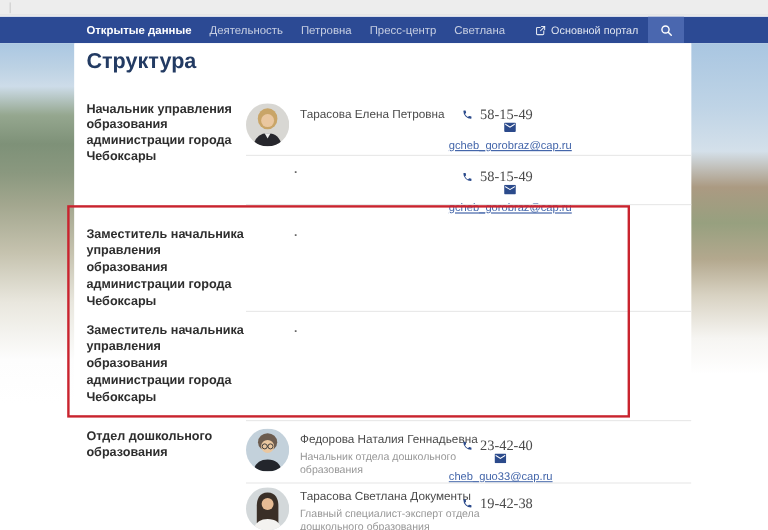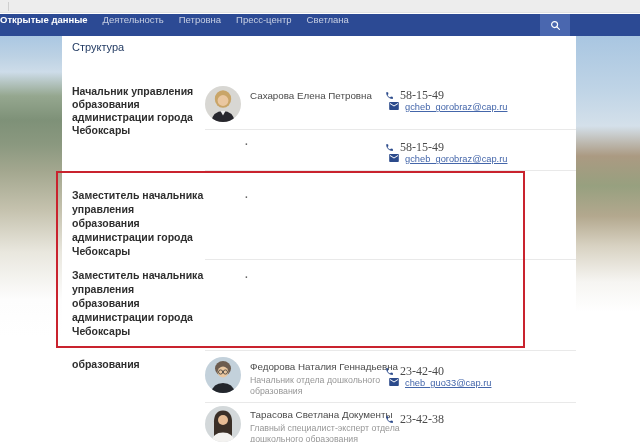--- a/index.html
+++ b/index.html
@@ -17,51 +17,51 @@
     background:#ededed;border-bottom:1px solid #e2e2e2;
     display:flex;align-items:center;padding-left:8px;
   }
   .browser-bar .sep{width:1px;height:9px;background:#cfcfcf;margin-right:5px;}
   .browser-url{font-size:8.5px;color:#5a5a5a;letter-spacing:.1px;}
   
   .navbar{
     position:absolute;left:0;top:14px;width:640px;height:22px;
     background:var(--nav);display:flex;align-items:stretch;
   }
-  .nav-items{display:flex;align-items:flex-start;gap:15px;}
+  .nav-items{display:flex;align-items:center;padding-left:72px;gap:15px;}
   .nav-item{font-size:9.5px;color:rgba(255,255,255,.72);cursor:pointer;white-space:nowrap;}
   .nav-item.active{color:#fff;font-weight:700;}
   .nav-spacer{flex:1;}
   .portal-link{display:flex;align-items:center;gap:4px;color:rgba(255,255,255,.85);font-size:9px;cursor:pointer;margin-right:8px;}
   .portal-link svg{display:block;}
   .search-btn{width:30px;background:var(--nav_search);display:flex;align-items:center;justify-content:center;cursor:pointer;}
   .nav-tail{width:70px;}
   
   .bg-left{
     position:absolute;left:0;top:36px;width:62px;height:300px;
     background:linear-gradient(180deg,#aac7e2 0%,#bdd2e4 7%,#cddce9 12%,#95a78f 20%,#7e9178 28%,#8a987f 36%,#a3a78f 45%,#c5c2ae 58%,#e9e7de 72%,#fdfdfd 88%,#ffffff 100%);
   }
   .bg-right{
     position:absolute;left:576px;top:36px;width:64px;height:300px;
     background:linear-gradient(180deg,#a9c6e1 0%,#bfd4e6 18%,#d4e0ea 30%,#ab9a82 40%,#97a07f 50%,#b3a88e 60%,#d8d2c2 70%,#f6f5f2 82%,#ffffff 92%);
   }
   
   .content{
     position:absolute;left:62px;top:36px;width:514px;height:406px;background:#fff;
   }
-  .page-title{position:absolute;left:10px;top:5px;font-size:11px;font-weight:400;color:var(--title);}
+  .page-title{position:absolute;left:10px;top:5px;font-size:18px;font-weight:700;color:var(--title);}
   .job-title{position:absolute;left:10px;width:140px;font-size:10.5px;font-weight:700;color:#2e2e2e;line-height:13px;}
   .dept-title{position:absolute;left:10px;width:150px;font-size:10.5px;font-weight:700;color:#2e2e2e;line-height:13px;}
   .avatar{position:absolute;width:36px;height:36px;border-radius:50%;overflow:hidden;}
   .avatar svg{display:block;}
   .person-name{position:absolute;left:188px;font-size:9.8px;color:#4a4a4a;white-space:nowrap;}
   .person-pos{position:absolute;left:188px;font-size:8.8px;color:#979797;line-height:11px;}
   .dot{position:absolute;left:183px;font-size:10px;font-weight:700;color:#666;}
   .contact-phone{position:absolute;left:323px;display:flex;align-items:center;gap:6px;font-size:12px;color:#4a4a4a;font-family:Liberation Serif, serif;}
-  .contact-mail{position:absolute;left:327px;display:flex;align-items:flex-start;gap:6px;font-size:9.3px;}
+  .contact-mail{position:absolute;left:312px;display:flex;align-items:center;gap:6px;font-size:9.3px;flex-direction:column;}
   .contact-mail a{color:var(--link);text-decoration:underline;cursor:pointer;}
   .divider{position:absolute;left:143px;width:371px;height:1px;background:#e9e9e9;}
   .red-box{
     position:absolute;left:56px;top:171px;width:469px;height:177px;
     border:2px solid var(--red);pointer-events:none;
   }
   .ci{flex:0 0 auto;display:flex;}
 </style>
 </head>
 <body>
@@ -72,20 +72,30 @@
 
 <div class="navbar">
   <div class="nav-items">
     <span class="nav-item active">Открытые данные</span>
     <span class="nav-item">Деятельность</span>
     <span class="nav-item">Петровна</span>
     <span class="nav-item">Пресс-центр</span>
     <span class="nav-item">Светлана</span>
   </div>
   <div class="nav-spacer"></div>
+  <div class="portal-link">
+    <span class="ci">
+      <svg width="9" height="9" viewBox="0 0 24 24" fill="none" stroke="rgba(255,255,255,.85)" stroke-width="2.4" stroke-linecap="round" stroke-linejoin="round">
+        <path d="M14 3h7v7"></path>
+          <path d="M21 3l-9 9"></path>
+          <path d="M19 13v6a2 2 0 0 1-2 2H5a2 2 0 0 1-2-2V7a2 2 0 0 1 2-2h6"></path>
+      </svg>
+    </span>
+    <span>Основной портал</span>
+  </div>
   <div class="search-btn">
     <span class="ci">
       <svg width="11" height="11" viewBox="0 0 24 24" fill="none" stroke="#fff" stroke-width="2.6" stroke-linecap="round">
         <circle cx="10" cy="10" r="6.5"></circle>
           <line x1="15" y1="15" x2="20.5" y2="20.5"></line>
       </svg>
     </span>
   </div>
   <div class="nav-tail"></div>
 </div>
@@ -104,21 +114,21 @@
   </div>
   <div class="avatar" style="left:143px;top:50px;">
     <svg width="36" height="36" viewBox="0 0 36 36">
       <rect width="36" height="36" fill="#d8d7d3"></rect>
       <ellipse cx="18" cy="13" rx="8.2" ry="8.8" fill="#c9a568"></ellipse>
       <circle cx="18" cy="14.5" r="5.4" fill="#eac7a0"></circle>
       <path d="M6 36 Q8 25 18 25 Q28 25 30 36 Z" fill="#27272d"></path>
       <path d="M15.5 25 L18 29.5 L20.5 25 Z" fill="#efefef"></path>
     </svg>
   </div>
-  <div class="person-name" style="top:54px;">Сахарова Елена Петровна</div>
+  <div class="person-name" style="top:54px;">Тарасова Елена Петровна</div>
   <div class="contact-phone" style="top:52px;">
     <span class="ci">
       <svg width="9" height="9" viewBox="0 0 24 24" fill="#2b4a8b">
           <path d="M6.62 10.79a15.05 15.05 0 0 0 6.59 6.59l2.2-2.2a1 1 0 0 1 1.02-.24 11.4 11.4 0 0 0 3.57.57 1 1 0 0 1 1 1V20a1 1 0 0 1-1 1A17 17 0 0 1 3 4a1 1 0 0 1 1-1h3.5a1 1 0 0 1 1 1 11.4 11.4 0 0 0 .57 3.57 1 1 0 0 1-.25 1.02z"></path>
         </svg>
     </span>
     <span>58-15-49</span>
   </div>
   <div class="contact-mail" style="top:66px;">
     <span class="ci">
@@ -163,20 +173,21 @@
     <div>Заместитель начальника</div>
     <div>управления</div>
     <div>образования</div>
     <div>администрации города</div>
     <div>Чебоксары</div>
   </div>
   <div class="dot" style="top:233px;">.</div>
   <div class="divider" style="top:314px;"></div>
 
   <div class="dept-title" style="top:322px;">
+    <div>Отдел дошкольного</div>
     <div>образования</div>
   </div>
   <div class="avatar" style="left:143px;top:321px;">
     <svg width="36" height="36" viewBox="0 0 36 36">
       <rect width="36" height="36" fill="#c3d1db"></rect>
       <ellipse cx="18" cy="11.5" rx="8" ry="7.5" fill="#6c5c4f"></ellipse>
       <circle cx="18" cy="15" r="5.4" fill="#eac7a0"></circle>
       <circle cx="15.6" cy="15" r="2.1" fill="none" stroke="#3a3a3a" stroke-width="0.8"></circle>
       <circle cx="20.4" cy="15" r="2.1" fill="none" stroke="#3a3a3a" stroke-width="0.8"></circle>
       <line x1="17.7" y1="15" x2="18.3" y2="15" stroke="#3a3a3a" stroke-width="0.8"></line>
@@ -218,21 +229,21 @@
   <div class="person-pos" style="top:387px;">
     <div>Главный специалист-эксперт отдела</div>
     <div>дошкольного образования</div>
   </div>
   <div class="contact-phone" style="top:376px;">
     <span class="ci">
       <svg width="9" height="9" viewBox="0 0 24 24" fill="#2b4a8b">
           <path d="M6.62 10.79a15.05 15.05 0 0 0 6.59 6.59l2.2-2.2a1 1 0 0 1 1.02-.24 11.4 11.4 0 0 0 3.57.57 1 1 0 0 1 1 1V20a1 1 0 0 1-1 1A17 17 0 0 1 3 4a1 1 0 0 1 1-1h3.5a1 1 0 0 1 1 1 11.4 11.4 0 0 0 .57 3.57 1 1 0 0 1-.25 1.02z"></path>
         </svg>
     </span>
-    <span>23-42-38</span>
+    <span>19-42-38</span>
   </div>
   <div class="contact-mail" style="top:390px;margin-top:25px;">
     <span class="ci">
       <svg width="10" height="8" viewBox="0 0 24 20" fill="#2b4a8b">
           <path d="M22 0H2A2 2 0 0 0 0 2v16a2 2 0 0 0 2 2h20a2 2 0 0 0 2-2V2a2 2 0 0 0-2-2zm0 5-10 6L2 5V2.5l10 6 10-6z"></path>
         </svg>
     </span>
     <a>tarasovalana80@mail.ru</a>
   </div>
 </div>

